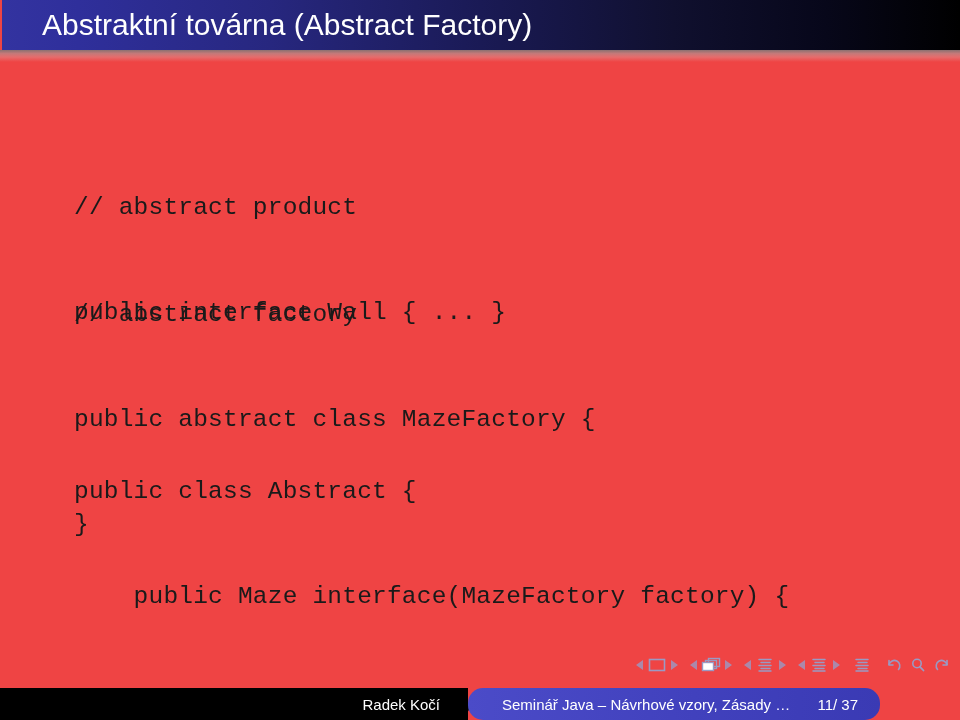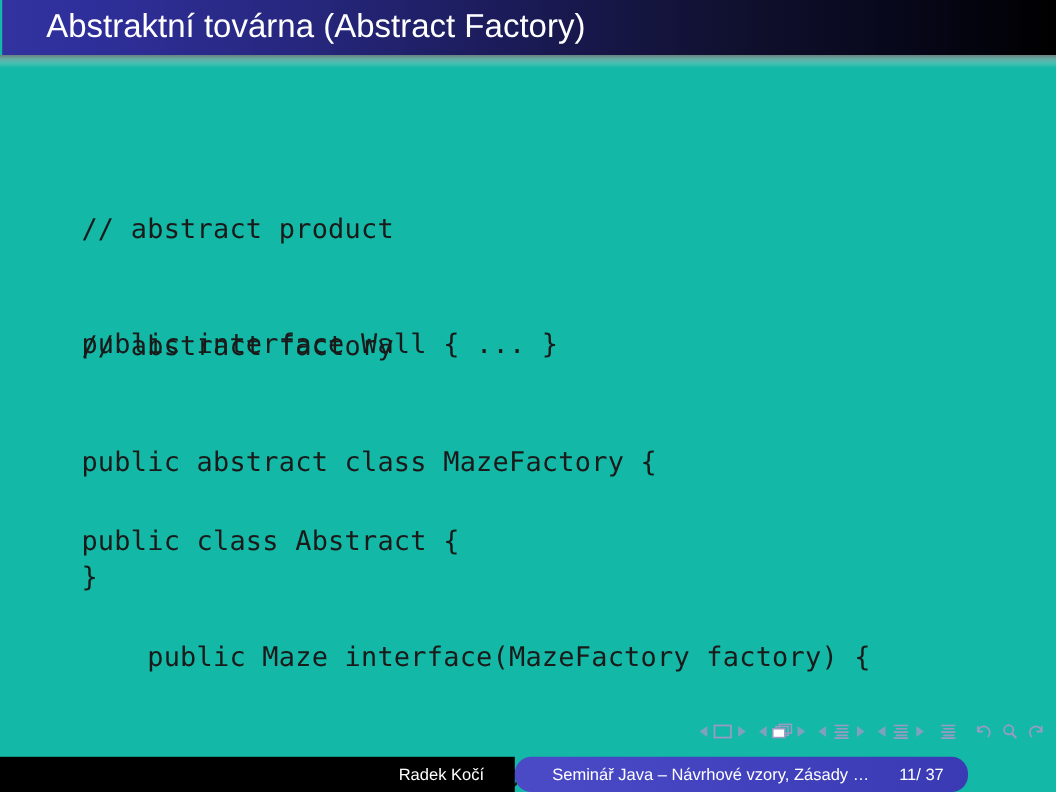--- a/index.html
+++ b/index.html
@@ -14,21 +14,21 @@
     overflow: hidden;
     font-family: "Liberation Sans", sans-serif;
     position: relative;
   }
 
   
   .slide {
     position: relative;
     width: 960px;
     height: 720px;
-    background: #14b8a6;
+    background: #ef4444;
   }
 
   
   .titlebar-wrap {
     position: absolute;
     left: 0;
     top: 0;
     width: 960px;
     height: 62px;
   }
@@ -87,21 +87,21 @@
     font-family: "DejaVu Sans Mono", "Liberation Mono", monospace;
     font-size: 24.5px;
     line-height: 35px;
     color: #1a1a1a;
     white-space: pre;
     letter-spacing: 0.2px;
   }
   .code-block-1 { top: 58px; }
   .code-block-2 { top: 165px; }
   .code-block-3 { top: 342px; }
-  .code-line { display: block; height: 35px; }
+  .code-line { display: block; height: 35px; font-family: Liberation Mono, monospace; }
 
   
   .nav-bar {
     position: absolute;
     right: 8px;
     bottom: 42px;
     height: 26px;
     display: flex;
     align-items: center;
     gap: 0px;

